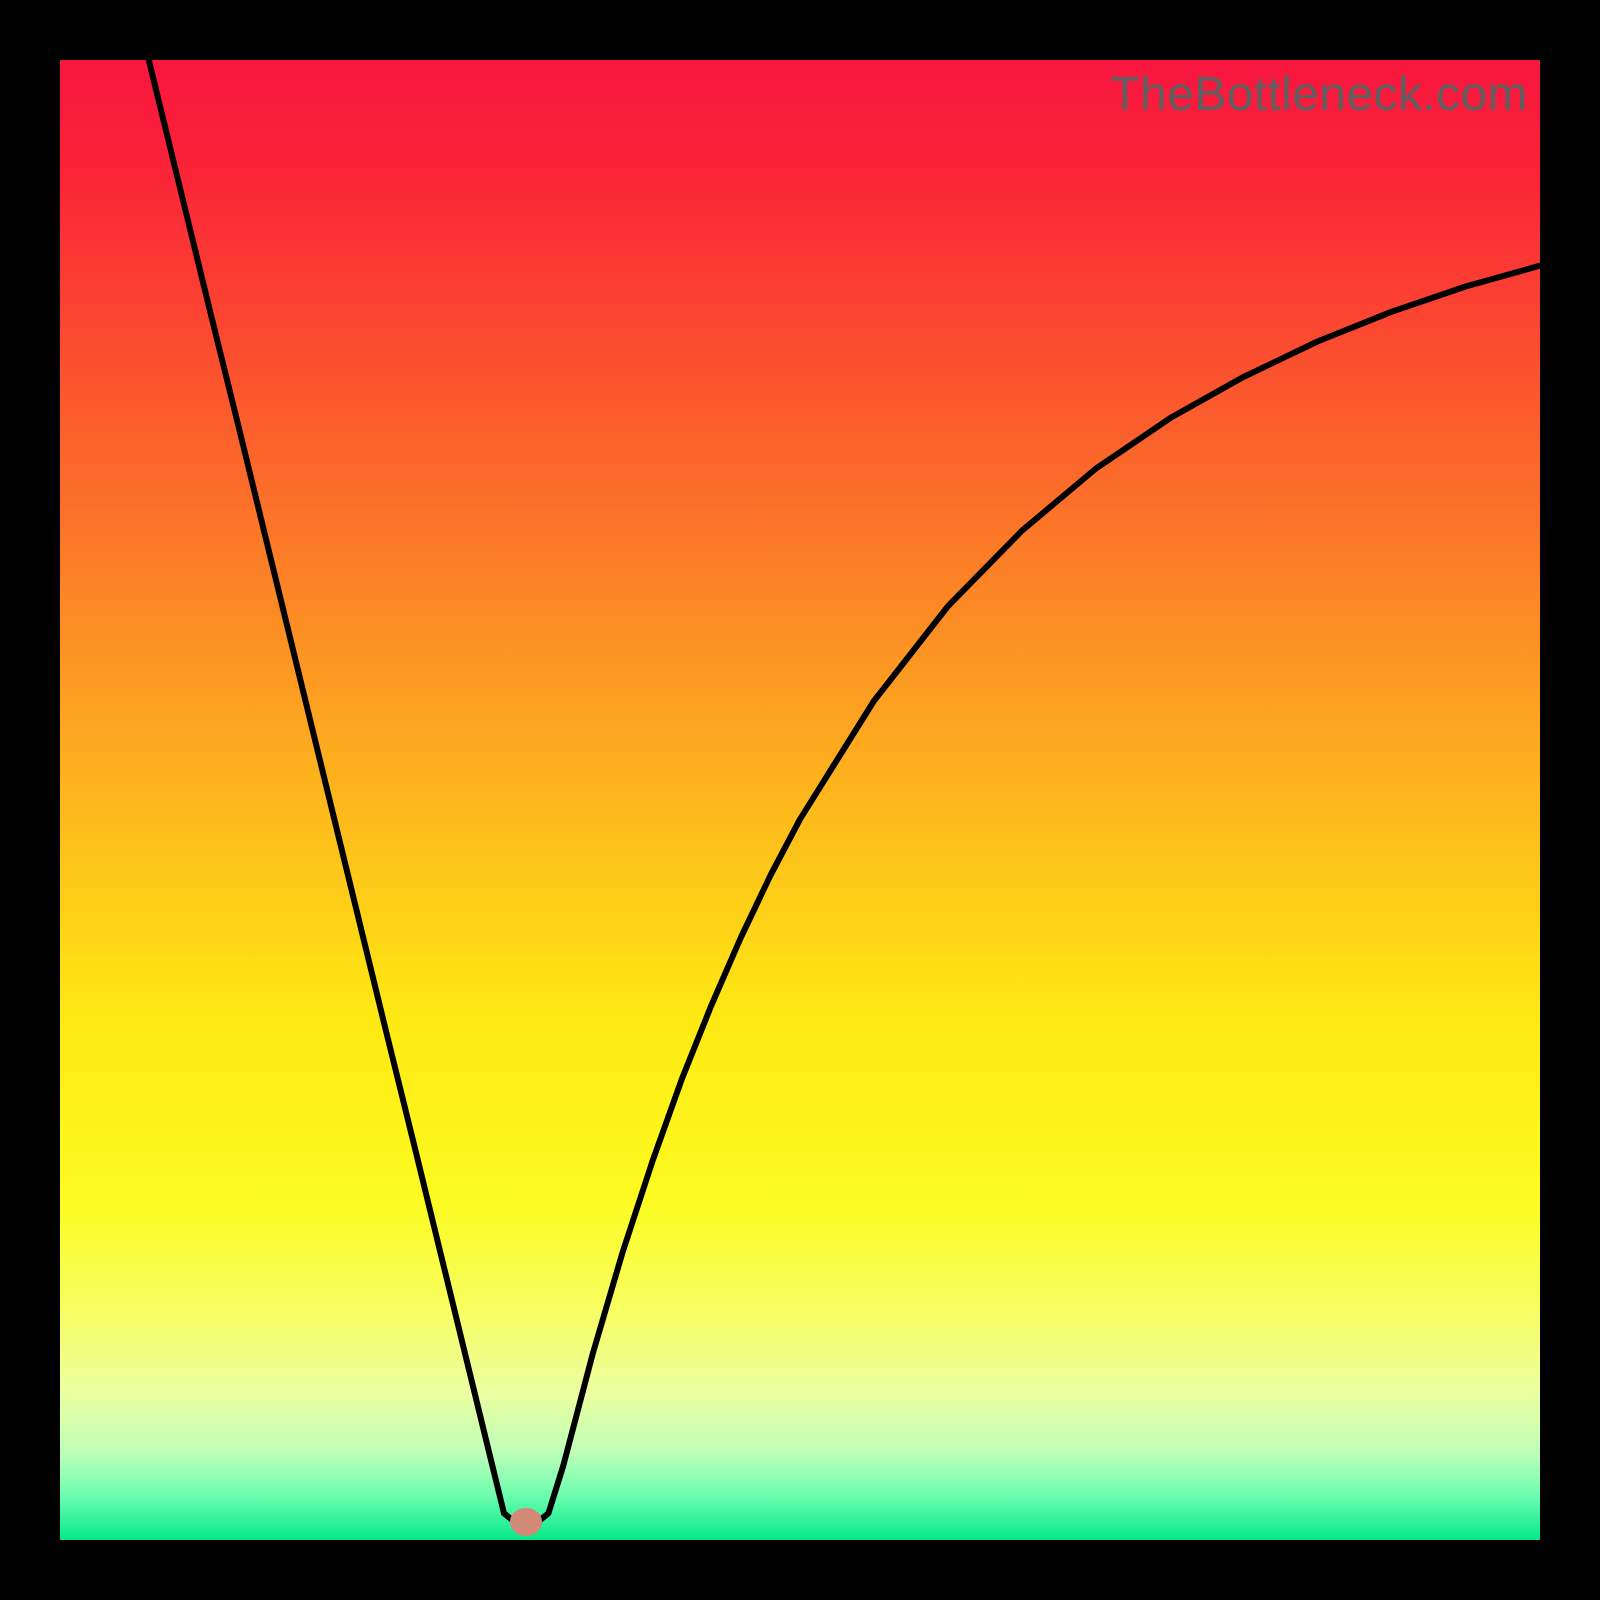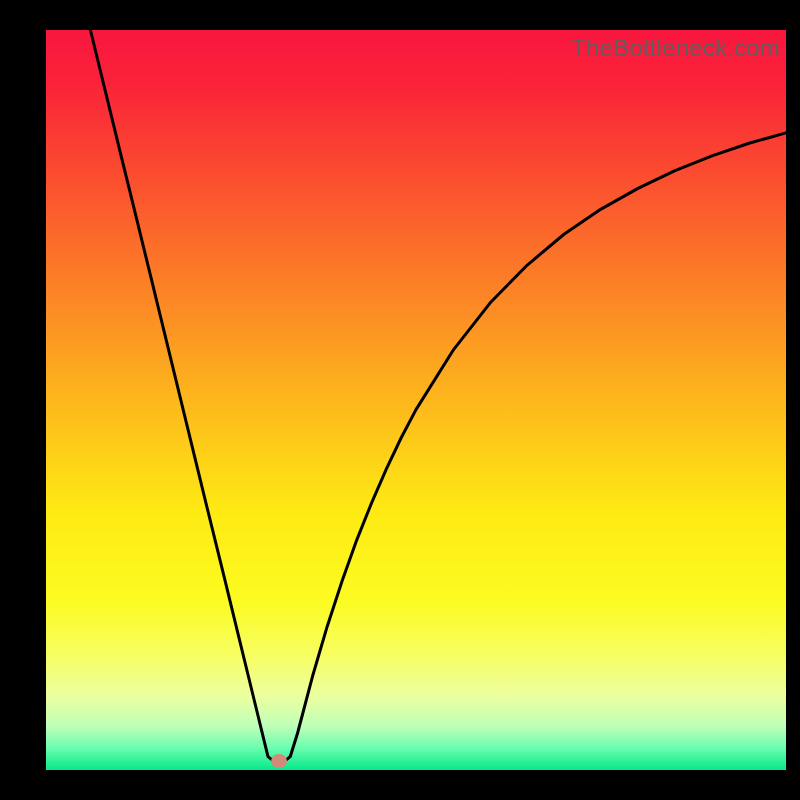--- a/index.html
+++ b/index.html
@@ -11,21 +11,20 @@
     overflow: hidden;
     font-family: Arial, Helvetica, sans-serif;
   }
   .frame {
     position: absolute;
     left: 30px;
     top: 30px;
     width: 740px;
     height: 740px;
     background: #000;
-    margin-left: 16px;
   }
   .plot-bg {
     position: absolute;
     left: 0;
     top: 0;
     width: 740px;
     height: 740px;
   }
   .watermark {
     position: absolute;

